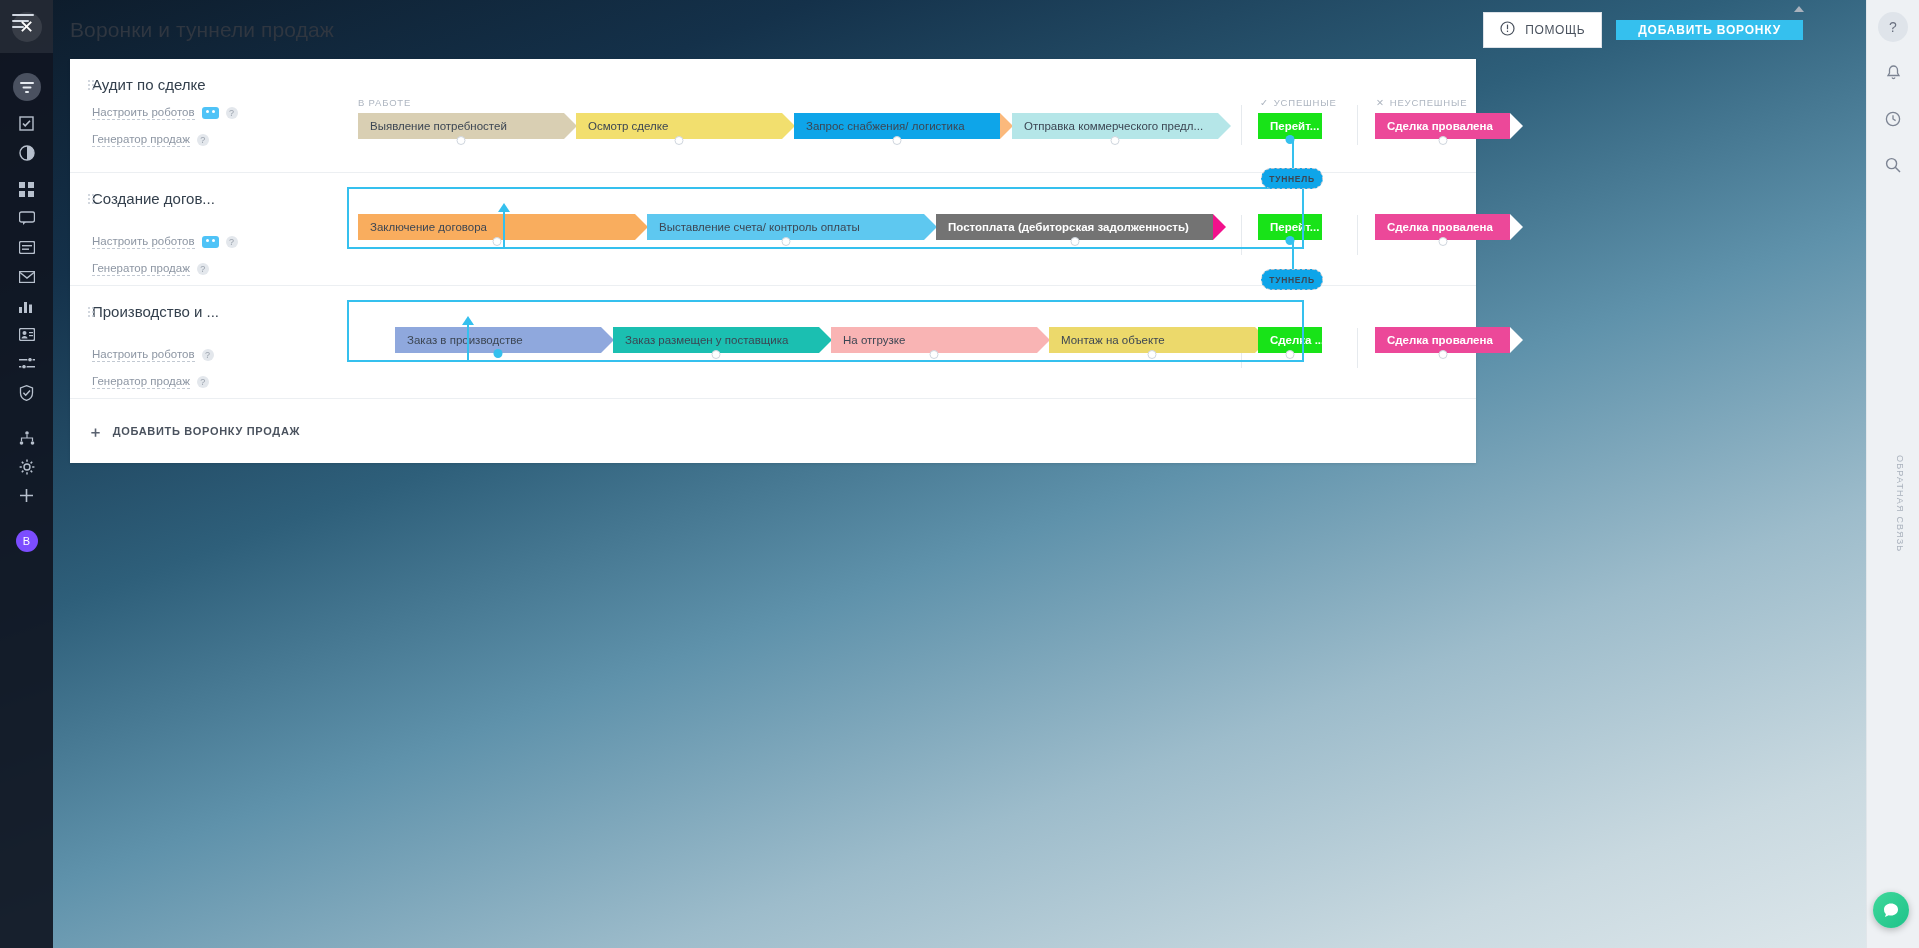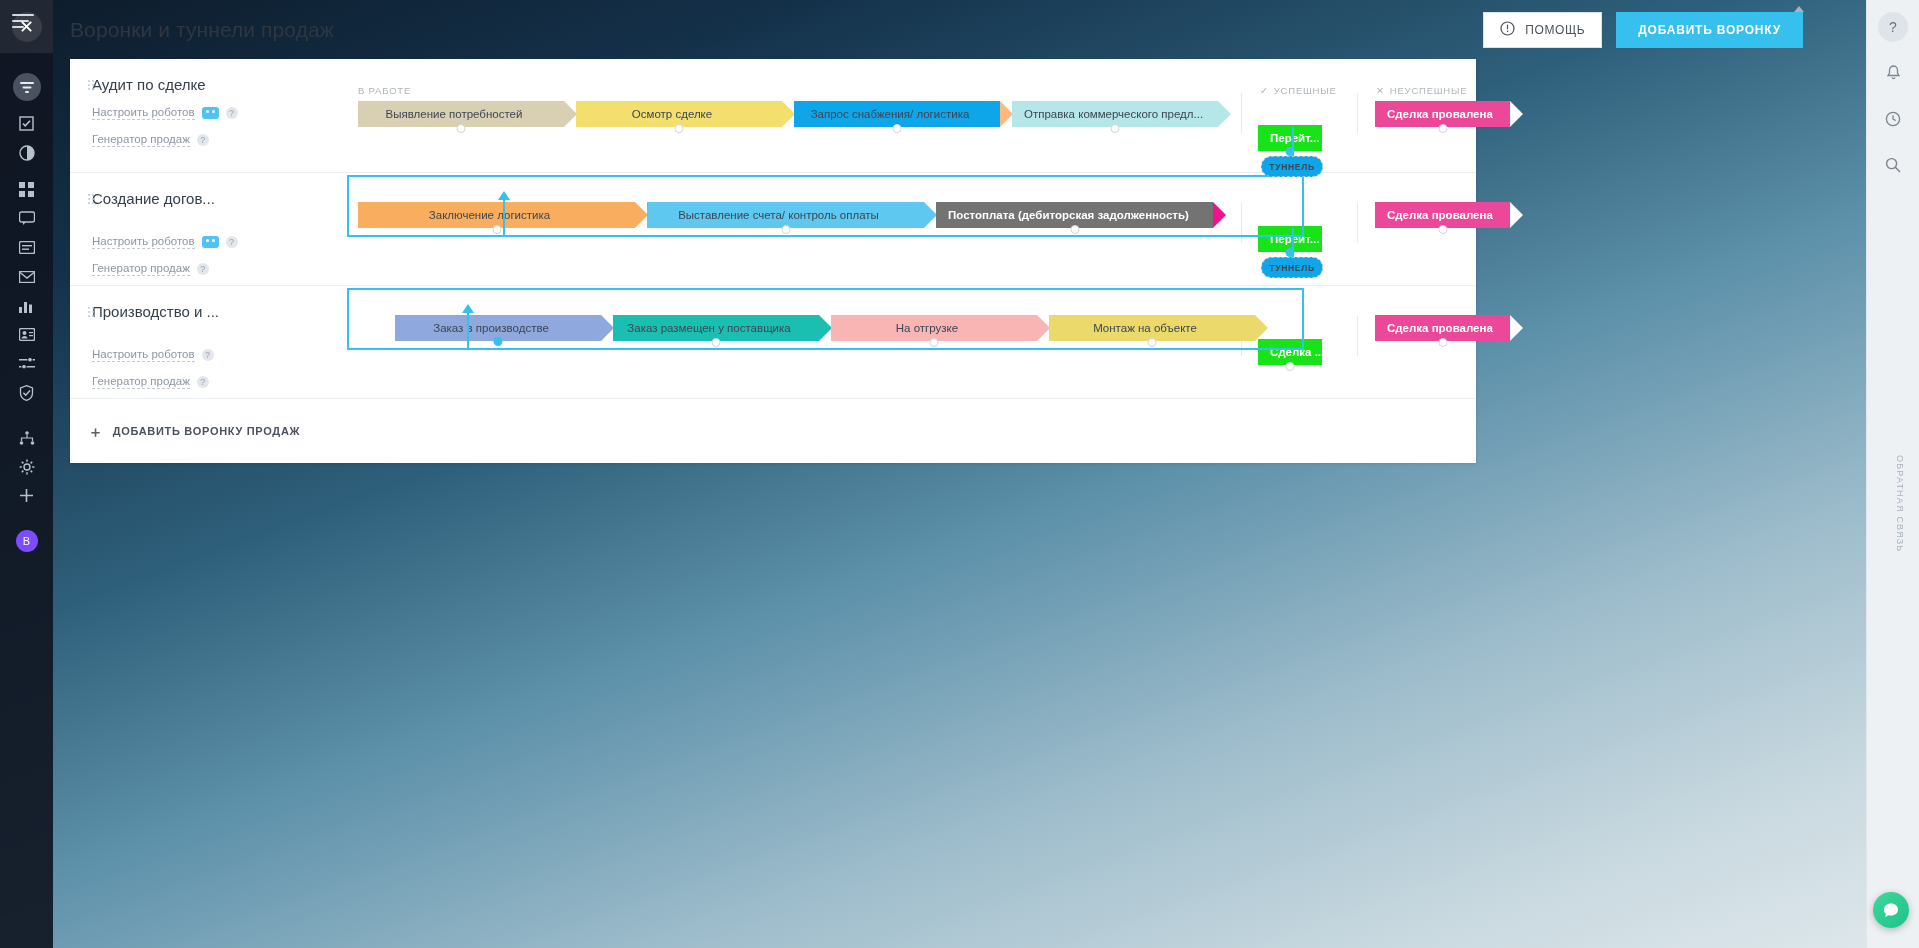--- a/index.html
+++ b/index.html
@@ -109,21 +109,21 @@
     margin-left: auto; display:flex; align-items:center; gap: 14px;
     margin-right: 63px;
   }
   .btn-help {
     height: 36px; min-width: 110px; padding: 8px 16px;
     background: #fff; border: 1px solid #dde2e8;
     display:flex;align-items:center; gap:10px; cursor:pointer;
     font-size: 12px; letter-spacing:.6px; color:#4a525e; text-transform: uppercase;
   }
   .btn-primary {
-    height: 36px; padding: 0 22px; background: #35c0ee; border:none;
+    height: 20px; padding: 0 22px; background: #35c0ee; border:none;
     color:#fff; font-size:12px; letter-spacing:.8px; font-weight:700;
     text-transform: uppercase; cursor:pointer;
     display:flex;align-items:center;
   }
 
   
   #board-card {
     position: absolute; left: 70px; top: 59px;
     width: 1406px; height: 404px;
     background: #fff; box-shadow: 0 1px 3px rgba(0,0,0,.10);
@@ -164,21 +164,21 @@
     background:#fff;border-radius:50%;
   }
   .bot-badge::before{ left:4px; } .bot-badge::after{ right:4px; }
   .qmark {
     width: 12px; height:12px; border-radius:50%; background:#e3e7ec;
     color:#9aa2ad; font-size:9px; display:flex;align-items:center;justify-content:center;
     cursor:pointer;
   }
 
   .stages {
-    position:absolute; left: 205px; top: 4px; right: 0; height: 100%; text-align: center;
+    position:absolute; left: 205px; top: 16px; right: 0; height: 100%;
   }
   .section-label {
     position:absolute; font-size: 9.5px; letter-spacing: .8px;
     color: #aeb6c1; text-transform: uppercase; top: 22px;
     display:flex; align-items:center; gap:5px; white-space:nowrap;
   }
   .section-label.inwork { left: 83px; }
   .section-label.success { left: 985px; }
   .section-label.fail  { left: 1101px; }
 
@@ -208,21 +208,21 @@
   }
   .chip.light { color:#3c4653; }
   .chip.dark  { color:#ffffff; font-weight:700; }
 
   .endchips { position:absolute; top: 38px; display:flex; }
   .chip-success, .chip-fail {
     position:relative; height:26px; line-height:26px;
     padding-left:12px; padding-right:22px; font-size:11.5px;
     color:#fff; font-weight:700; white-space:nowrap; cursor:pointer;
   }
-  .chip-success { background:#18e318;margin-top:24px; }
+  .chip-success { background:#18e318; }
   .chip-fail { background:#ec4899; }
   .chip-success .tip::before { border-left-color:#18e318; }
   .chip-fail .tip::before { border-left-color:#e8192b; }
   .chip-success .tip, .chip-fail .tip{
     position:absolute; right:-13px; top:0; width:13px; height:26px;
   }
   .chip-success .tip::before, .chip-fail .tip::before{
     content:""; position:absolute; left:0;top:0;
     border-top:13px solid transparent;border-bottom:13px solid transparent;
     border-left:13px solid;
@@ -592,21 +592,21 @@
       <div class="divider-v" style="left:966px;top:26px;"></div>
       <div class="divider-v" style="left:1082px;top:26px;"></div>
 
       <div class="sel-box" style="left:72px; top:-2px; width:957px; height:62px;"></div>
       <div class="sel-stub" style="left:72px; top:58px; width:158px; height:2px;"></div>
       <div class="sel-stub" style="left:228px; top:22px; width:2px; height:38px;"></div>
       <div class="sel-arrow" style="left:223px; top:14px;"></div>
 
       <div class="chips" style="top:25px;">
         <div class="chip light" style="background:#f9ad5e;--c:#f9ad5e;width:277px;">
-          <span>Заключение логистика</span>
+          <span>Заключение договора</span>
           <span class="tip"></span>
           <span class="dot"></span>
         </div>
         <div class="chip light" style="background:#5ec8f0;--c:#5ec8f0;width:277px;">
           <span>Выставление счета/ контроль оплаты</span>
           <span class="tip"></span>
           <span class="dot"></span>
         </div>
         <div class="chip dark" style="background:#737373;--c:#f2118c;width:277px;">
           <span>Постоплата (дебиторская задолженность)</span>

